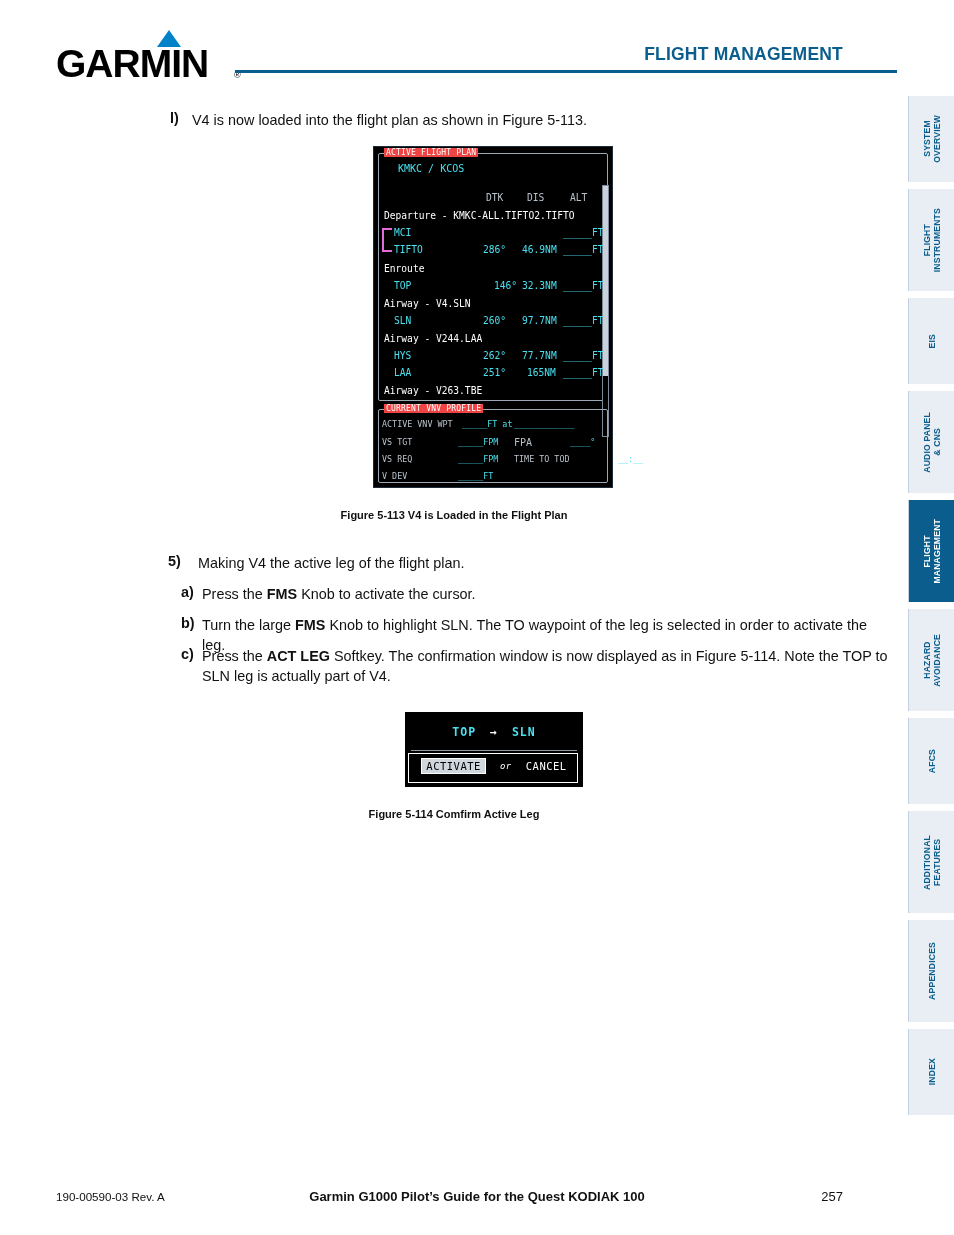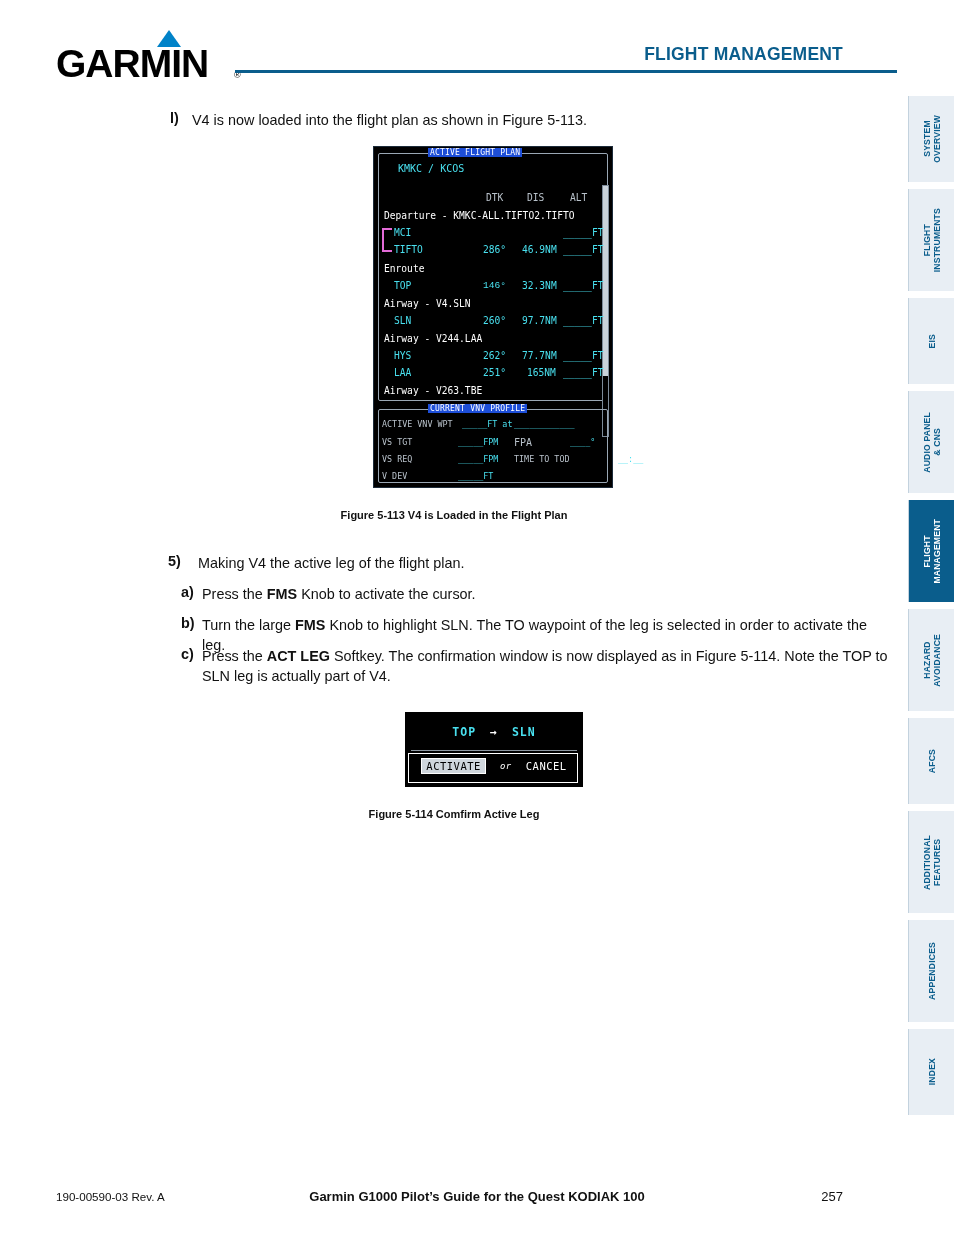--- a/index.html
+++ b/index.html
@@ -62,24 +62,23 @@
   
   .fpl{
     position:absolute;left:373px;top:146px;width:238px;height:340px;
     background:#000;border:1px solid #1c2b3a;
     font-family:"DejaVu Sans Mono", monospace;color:#ffffff;font-size:9.6px;
   }
   .fpl .box{
     position:absolute;border:1px solid #9aa7b4;border-radius:2px;
   }
   .boxtitle{
-    position:absolute;background:#1d4ed8;color:#ffffff;
+    position:absolute;background:#ef4444;color:#ffffff;
     font-family:"DejaVu Sans Mono", monospace;font-size:8px;padding:0 2px;
     letter-spacing:.2px;
-    margin-left:44px;
   }
   .cyan{color:#49e0ef;}
   .white{color:#ffffff;}
   .grey{color:#b9c2cb;}
   .row{position:absolute;white-space:pre;}
   .scrollbar{
     position:absolute;right:3px;top:38px;width:5px;height:250px;
     border:1px solid #7d8b99;background:#000;
   }
   .scrollthumb{
@@ -200,21 +199,21 @@
       <div class="row cyan" style="left:189px;top:80px;">_____FT</div>
 
       <div class="row cyan" style="left:20px;top:97px;">TIFTO</div>
       <div class="row cyan" style="left:109px;top:97px;">286°</div>
       <div class="row cyan" style="left:148px;top:97px;">46.9NM</div>
       <div class="row cyan" style="left:189px;top:97px;">_____FT</div>
 
       <div class="row white" style="left:10px;top:116px;">Enroute</div>
 
       <div class="row cyan" style="left:20px;top:133px;">TOP</div>
-      <div class="row cyan" style="left:109px;top:133px;font-family:Liberation Mono, monospace;">146°</div>
+      <div class="row cyan" style="left:120px;top:133px;">146°</div>
       <div class="row cyan" style="left:148px;top:133px;">32.3NM</div>
       <div class="row cyan" style="left:189px;top:133px;">_____FT</div>
 
       <div class="row white" style="left:10px;top:151px;">Airway - V4.SLN</div>
 
       <div class="row cyan" style="left:20px;top:168px;">SLN</div>
       <div class="row cyan" style="left:109px;top:168px;">260°</div>
       <div class="row cyan" style="left:148px;top:168px;">97.7NM</div>
       <div class="row cyan" style="left:189px;top:168px;">_____FT</div>
 

